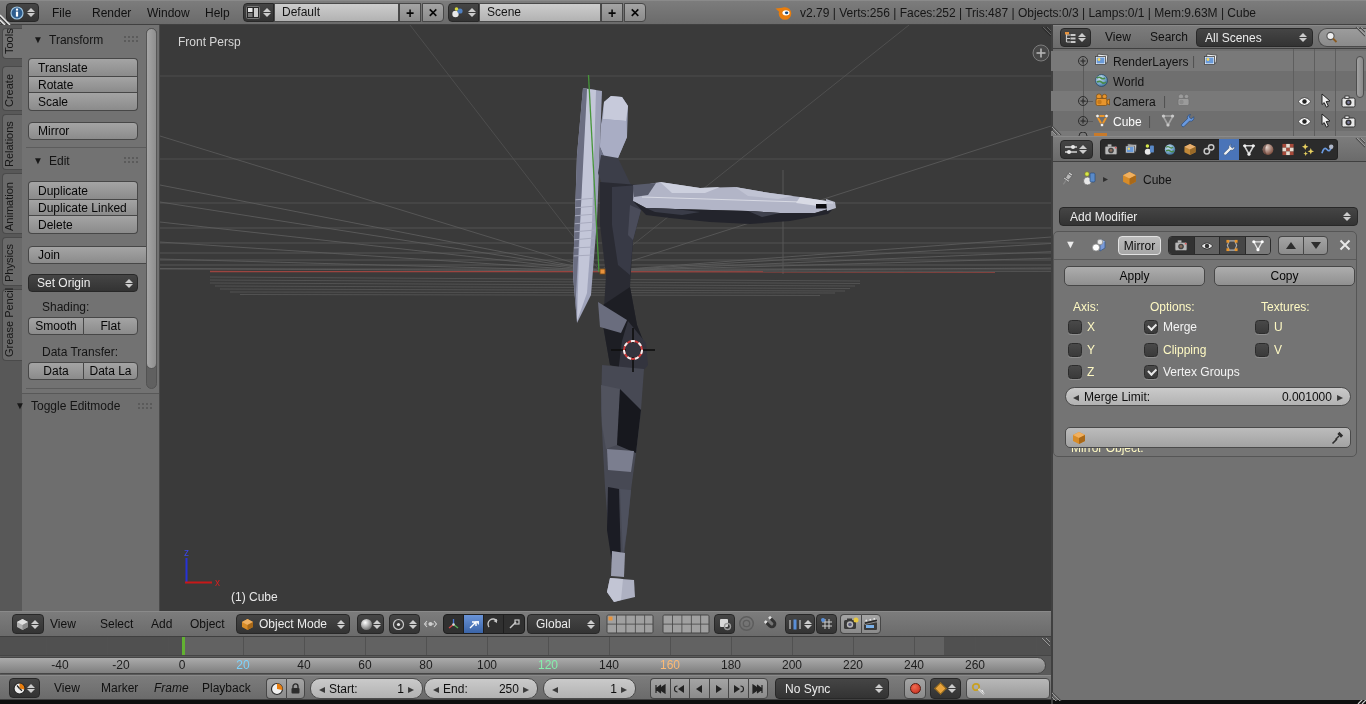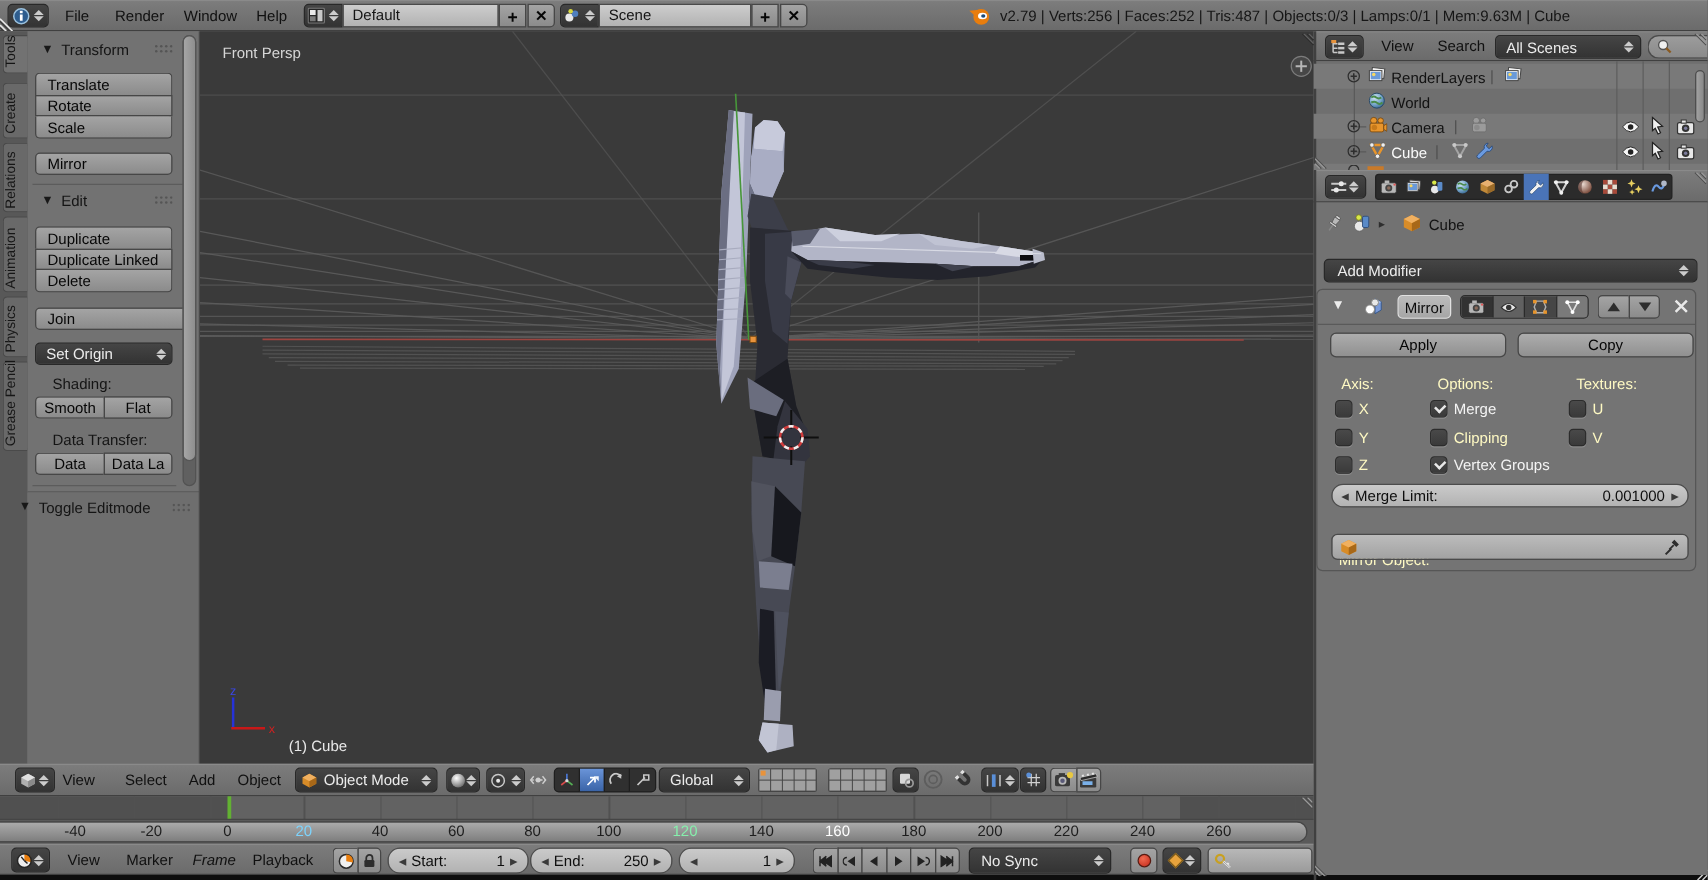--- a/index.html
+++ b/index.html
@@ -524,21 +524,21 @@
  <span class="abs" style="left:40px;top:2px;width:40px;text-align:center;color:#1d1d1d;font-size:12px;">-40</span>
  <span class="abs" style="left:101px;top:2px;width:40px;text-align:center;color:#1d1d1d;font-size:12px;">-20</span>
  <span class="abs" style="left:162px;top:2px;width:40px;text-align:center;color:#1d1d1d;font-size:12px;">0</span>
  <span class="abs" style="left:223px;top:2px;width:40px;text-align:center;color:#7dd3fc;font-size:12px;">20</span>
  <span class="abs" style="left:284px;top:2px;width:40px;text-align:center;color:#1d1d1d;font-size:12px;">40</span>
  <span class="abs" style="left:345px;top:2px;width:40px;text-align:center;color:#1d1d1d;font-size:12px;">60</span>
  <span class="abs" style="left:406px;top:2px;width:40px;text-align:center;color:#1d1d1d;font-size:12px;">80</span>
  <span class="abs" style="left:467px;top:2px;width:40px;text-align:center;color:#1d1d1d;font-size:12px;">100</span>
  <span class="abs" style="left:528px;top:2px;width:40px;text-align:center;color:#86efac;font-size:12px;">120</span>
  <span class="abs" style="left:589px;top:2px;width:40px;text-align:center;color:#1d1d1d;font-size:12px;">140</span>
- <span class="abs" style="left:650px;top:2px;width:40px;text-align:center;color:#ffffff;font-size:12px;">160</span>
+ <span class="abs" style="left:650px;top:2px;width:40px;text-align:center;color:#fdba74;font-size:12px;">160</span>
  <span class="abs" style="left:711px;top:2px;width:40px;text-align:center;color:#1d1d1d;font-size:12px;">180</span>
  <span class="abs" style="left:772px;top:2px;width:40px;text-align:center;color:#1d1d1d;font-size:12px;">200</span>
  <span class="abs" style="left:833px;top:2px;width:40px;text-align:center;color:#1d1d1d;font-size:12px;">220</span>
  <span class="abs" style="left:894px;top:2px;width:40px;text-align:center;color:#1d1d1d;font-size:12px;">240</span>
  <span class="abs" style="left:955px;top:2px;width:40px;text-align:center;color:#1d1d1d;font-size:12px;">260</span>
 
 </div>
 <div class="abs hdr" style="left:0;top:675px;width:1051px;height:25px;"></div>
 <div id="thead">
  <div class="abs dark" style="left:9px;top:678px;width:31px;height:20px;border-radius:4px;padding:0 3px;">

